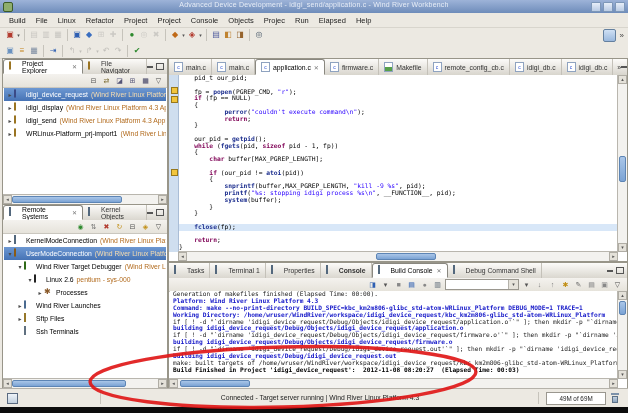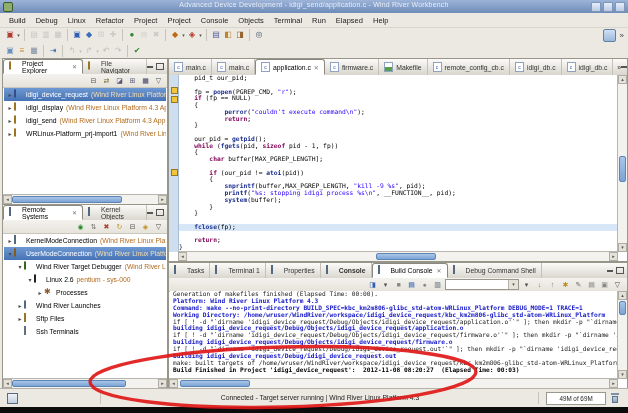--- a/index.html
+++ b/index.html
@@ -114,28 +114,28 @@
     <div class="ttext">Advanced Device Development - idigi_send/application.c - Wind River Workbench</div>
     <div class="winbtns">
       <div class="winbtn"></div>
       <div class="winbtn"></div>
       <div class="winbtn"></div>
     </div>
   </div>
 
   <div class="menubar" id="menubar">
       <span class="menuitem">Build</span>
-      <span class="menuitem">Debug</span>
+      <span class="menuitem">File</span>
       <span class="menuitem">Linux</span>
       <span class="menuitem">Refactor</span>
       <span class="menuitem">Project</span>
       <span class="menuitem">Project</span>
       <span class="menuitem">Console</span>
       <span class="menuitem">Objects</span>
-      <span class="menuitem">Terminal</span>
+      <span class="menuitem">Projec</span>
       <span class="menuitem">Run</span>
       <span class="menuitem">Elapsed</span>
       <span class="menuitem">Help</span>
     </div>
 
   <div class="toolbar1" id="toolbar1">
       <span class="tbi" style="color: rgb(178, 58, 46);">▣</span>
       <span class="tbi tbarrow" style="color: rgb(85, 85, 85);">▾</span>
       <span class="tbsep"></span>
       <span class="tbi dim" style="color: rgb(119, 119, 119);">▤</span>

